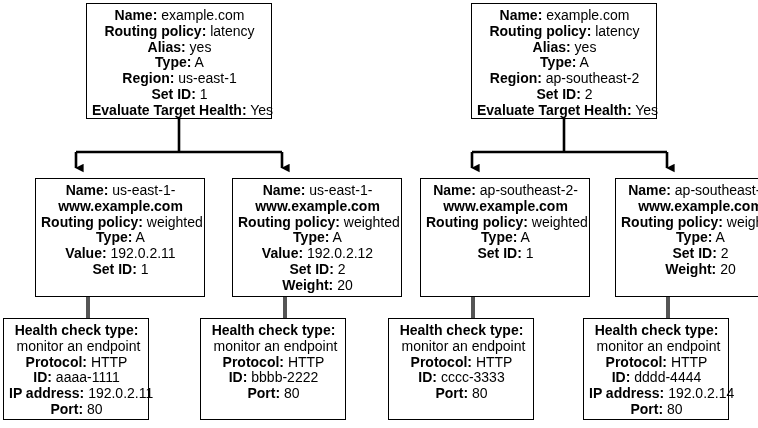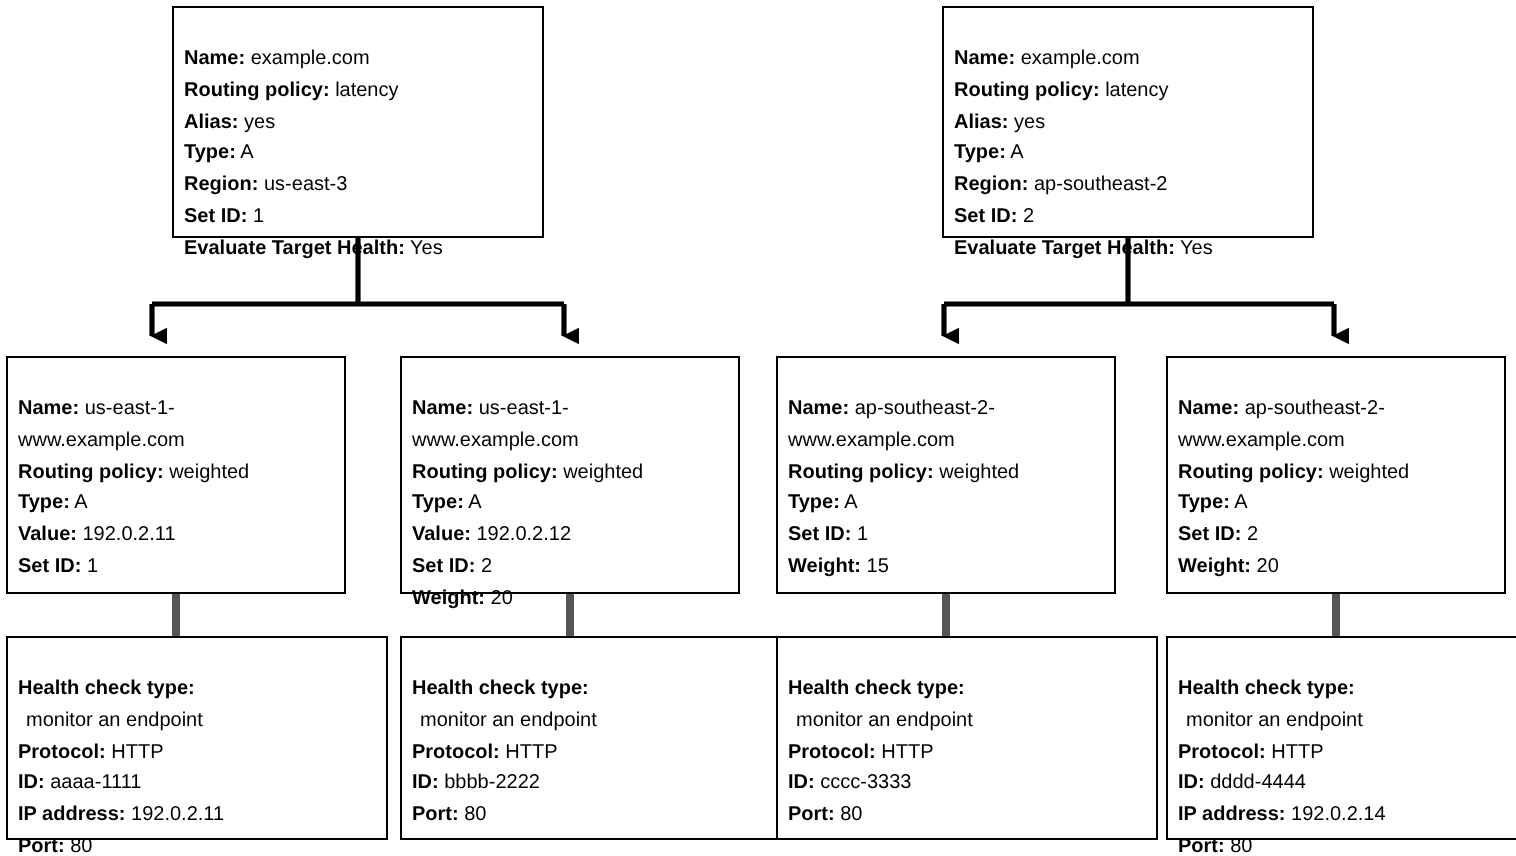--- a/index.html
+++ b/index.html
@@ -18,59 +18,60 @@
     position: absolute;
     left: 0; top: 0;
     width: 758px;
     height: 428px;
   }
   .box {
     position: absolute;
     background: #ffffff;
     border: 1.6px solid #000000;
     box-sizing: border-box;
-    padding: 18px 4px 2px 5px;
-    font-size: 10px;
+    padding: 4px 4px 2px 5px;
+    font-size: 14px;
     line-height: 15.8px;
     color: #000000;
     z-index: 5;
+    text-align: center;
   }
   .box .row {
     white-space: nowrap;
   }
   .box .k {
     font-weight: bold;
   }
   .box .v {
     font-weight: normal;
   }
   .box .cont {
-    font-weight: normal;
+    font-weight: bold;
     white-space: nowrap;
   }
   .box .indent {
     font-weight: normal;
     white-space: nowrap;
     padding-left: 4px;
   }
 
   
   .top-box { width: 186px; height: 116px; top: 3px; }
   #top-box-0 { left: 86px; }
   #top-box-1 { left: 471px; }
 
   
-  .rec-box { width: 170px; height: 119px; top: 178px; }
+  .rec-box { width: 170px; height: 119px; top: 178px; margin-left: 32px; }
   #rec-box-0 { left: 3px; }
   #rec-box-1 { left: 200px; }
   #rec-box-2 { left: 388px; }
   #rec-box-3 { left: 583px; }
 
   
-  .hc-box { width: 191px; height: 102px; top: 318px; }
+  .hc-box { width: 146px; height: 102px; top: 318px; }
   #hc-box-0 { left: 3px; }
   #hc-box-1 { left: 200px; }
   #hc-box-2 { left: 388px; }
   #hc-box-3 { left: 583px; }
 
   
   #wires {
     position: absolute;
     left: 0; top: 0;
     width: 758px; height: 428px;
@@ -109,21 +110,21 @@
       <path d="M473,297 L473,318" stroke="#555555" stroke-width="4" fill="none"></path>
       <path d="M668,297 L668,318" stroke="#555555" stroke-width="4" fill="none"></path>
     </g>
   </svg>
 
   <div class="box top-box" id="top-box-0">
     <div class="row"><span class="k">Name:</span> <span class="v">example.com</span></div>
     <div class="row"><span class="k">Routing policy:</span> <span class="v">latency</span></div>
     <div class="row"><span class="k">Alias:</span> <span class="v">yes</span></div>
     <div class="row"><span class="k">Type:</span> <span class="v">A</span></div>
-    <div class="row"><span class="k">Region:</span> <span class="v">us-east-3</span></div>
+    <div class="row"><span class="k">Region:</span> <span class="v">us-east-1</span></div>
     <div class="row"><span class="k">Set ID:</span> <span class="v">1</span></div>
     <div class="row"><span class="k">Evaluate Target Health:</span> <span class="v">Yes</span></div>
   </div>
 
   <div class="box top-box" id="top-box-1">
     <div class="row"><span class="k">Name:</span> <span class="v">example.com</span></div>
     <div class="row"><span class="k">Routing policy:</span> <span class="v">latency</span></div>
     <div class="row"><span class="k">Alias:</span> <span class="v">yes</span></div>
     <div class="row"><span class="k">Type:</span> <span class="v">A</span></div>
     <div class="row"><span class="k">Region:</span> <span class="v">ap-southeast-2</span></div>
@@ -149,21 +150,20 @@
     <div class="row"><span class="k">Set ID:</span> <span class="v">2</span></div>
     <div class="row"><span class="k">Weight:</span> <span class="v">20</span></div>
   </div>
 
   <div class="box rec-box" id="rec-box-2">
     <div class="row"><span class="k">Name:</span> <span class="v">ap-southeast-2-</span></div>
     <div class="cont">www.example.com</div>
     <div class="row"><span class="k">Routing policy:</span> <span class="v">weighted</span></div>
     <div class="row"><span class="k">Type:</span> <span class="v">A</span></div>
     <div class="row"><span class="k">Set ID:</span> <span class="v">1</span></div>
-    <div class="row"><span class="k">Weight:</span> <span class="v">15</span></div>
   </div>
 
   <div class="box rec-box" id="rec-box-3">
     <div class="row"><span class="k">Name:</span> <span class="v">ap-southeast-2-</span></div>
     <div class="cont">www.example.com</div>
     <div class="row"><span class="k">Routing policy:</span> <span class="v">weighted</span></div>
     <div class="row"><span class="k">Type:</span> <span class="v">A</span></div>
     <div class="row"><span class="k">Set ID:</span> <span class="v">2</span></div>
     <div class="row"><span class="k">Weight:</span> <span class="v">20</span></div>
   </div>

